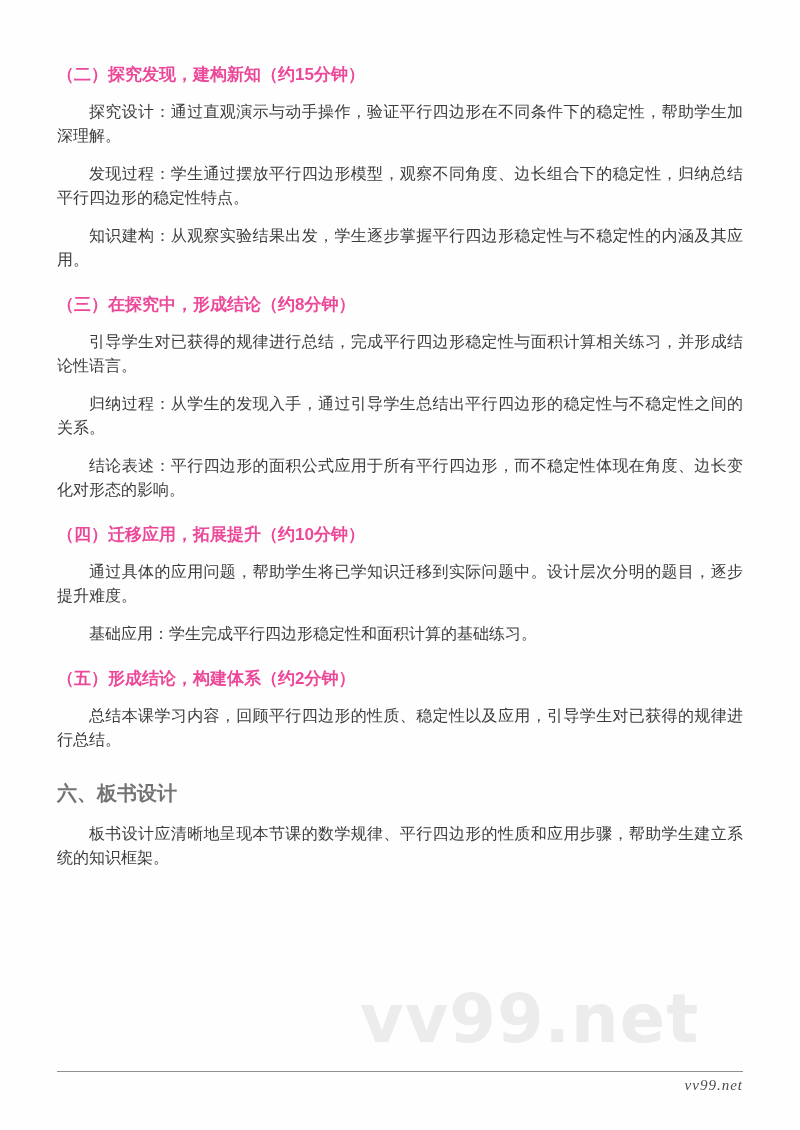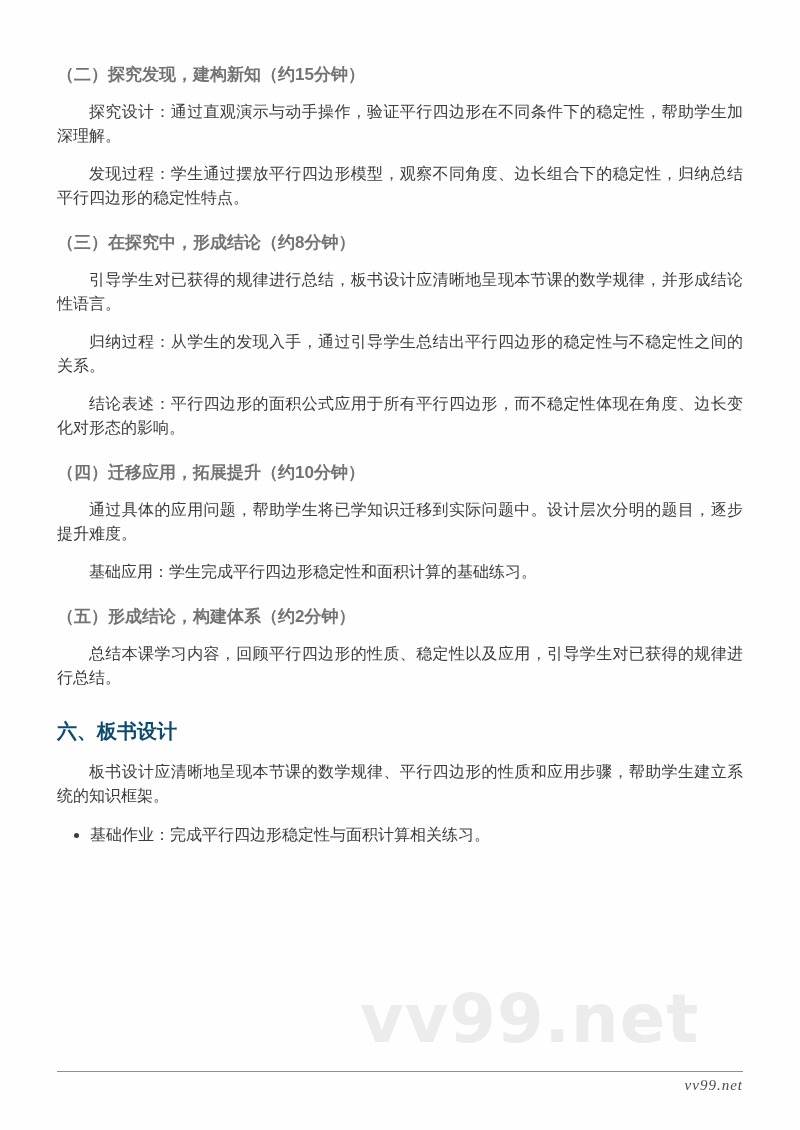--- a/index.html
+++ b/index.html
@@ -36,29 +36,29 @@
   }
   .content p{
     margin:14px 0;
     text-align:justify;
   }
   .content p.ind{ text-indent:2em; }
   h2.chap{
     font-family:"Liberation Sans","DejaVu Sans",sans-serif;
     font-size:20px;
     line-height:28px;
-    color:#0c4a6e;
+    color:#737373;
     font-weight:bold;
     margin:27px 0 15px;
   }
   h3.sec{
     font-family:"Liberation Sans","DejaVu Sans",sans-serif;
     font-size:17px;
     line-height:23px;
-    color:#737373;
+    color:#ec4899;
     font-weight:bold;
     margin:21px 0 12px;
   }
   h3.sec.first{ margin-top:63px; }
   ul.hw{
     margin:15px 0 0;
     padding-left:33px;
     list-style:disc outside;
   }
   ul.hw li{
@@ -86,39 +86,37 @@
 
 <div class="page">
 
   <div class="watermark">vv99.net</div>
 
   <main class="content">
 
     <h3 class="sec first">（二）探究发现，建构新知（约15分钟）</h3>
     <p class="ind">探究设计：通过直观演示与动手操作，验证平行四边形在不同条件下的稳定性，帮助学生加深理解。</p>
     <p class="ind">发现过程：学生通过摆放平行四边形模型，观察不同角度、边长组合下的稳定性，归纳总结平行四边形的稳定性特点。</p>
+    <p class="ind">知识建构：从观察实验结果出发，学生逐步掌握平行四边形稳定性与不稳定性的内涵及其应用。</p>
 
     <h3 class="sec">（三）在探究中，形成结论（约8分钟）</h3>
-    <p class="ind">引导学生对已获得的规律进行总结，板书设计应清晰地呈现本节课的数学规律，并形成结论性语言。</p>
+    <p class="ind">引导学生对已获得的规律进行总结，完成平行四边形稳定性与面积计算相关练习，并形成结论性语言。</p>
     <p class="ind">归纳过程：从学生的发现入手，通过引导学生总结出平行四边形的稳定性与不稳定性之间的关系。</p>
     <p class="ind">结论表述：平行四边形的面积公式应用于所有平行四边形，而不稳定性体现在角度、边长变化对形态的影响。</p>
 
     <h3 class="sec">（四）迁移应用，拓展提升（约10分钟）</h3>
     <p class="ind">通过具体的应用问题，帮助学生将已学知识迁移到实际问题中。设计层次分明的题目，逐步提升难度。</p>
     <p class="ind">基础应用：学生完成平行四边形稳定性和面积计算的基础练习。</p>
 
     <h3 class="sec">（五）形成结论，构建体系（约2分钟）</h3>
     <p class="ind">总结本课学习内容，回顾平行四边形的性质、稳定性以及应用，引导学生对已获得的规律进行总结。</p>
 
     <h2 class="chap">六、板书设计</h2>
     <p class="ind">板书设计应清晰地呈现本节课的数学规律、平行四边形的性质和应用步骤，帮助学生建立系统的知识框架。</p>
 
-    <ul class="hw">
-      <li>基础作业：完成平行四边形稳定性与面积计算相关练习。</li>
-    </ul>
 
   </main>
 
   <footer class="footer">
     <span class="site">vv99.net</span>
   </footer>
 
 </div>
 
 </body></html>

